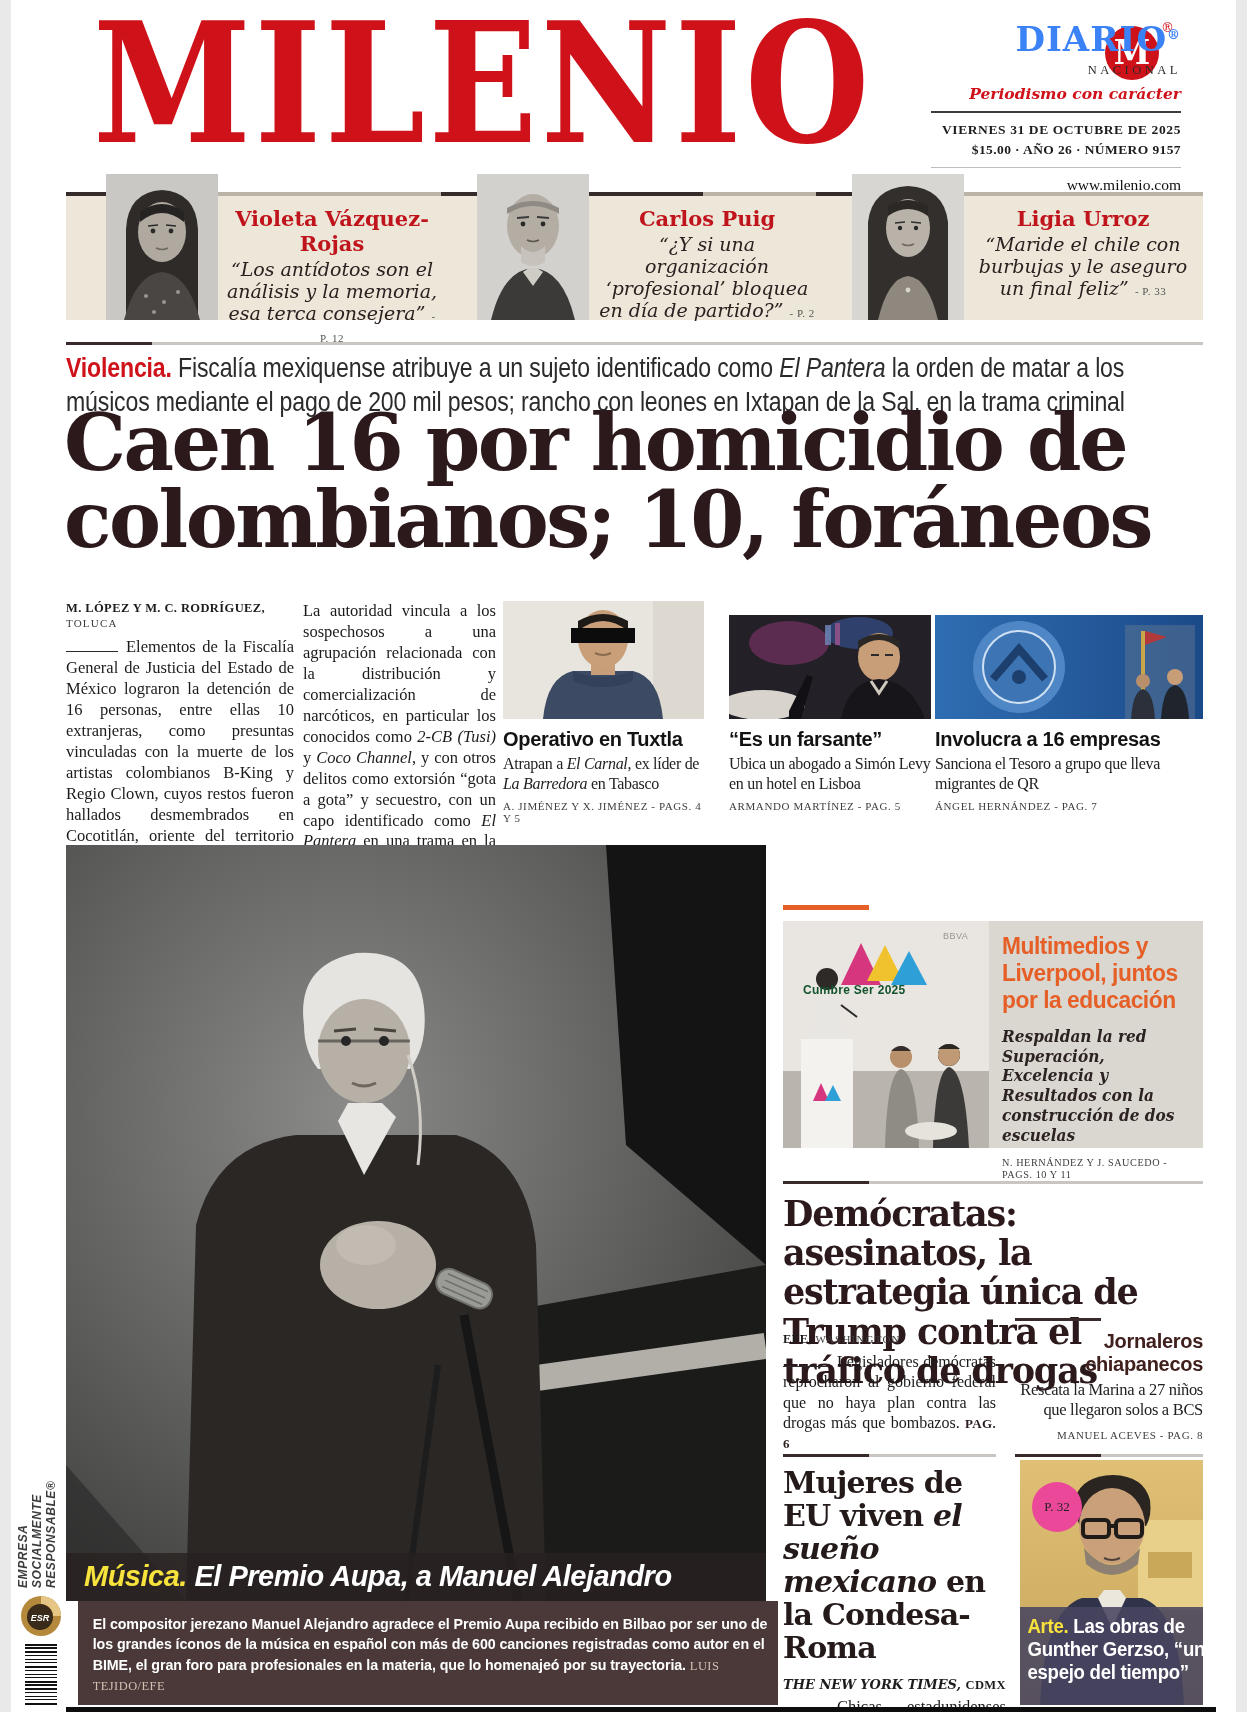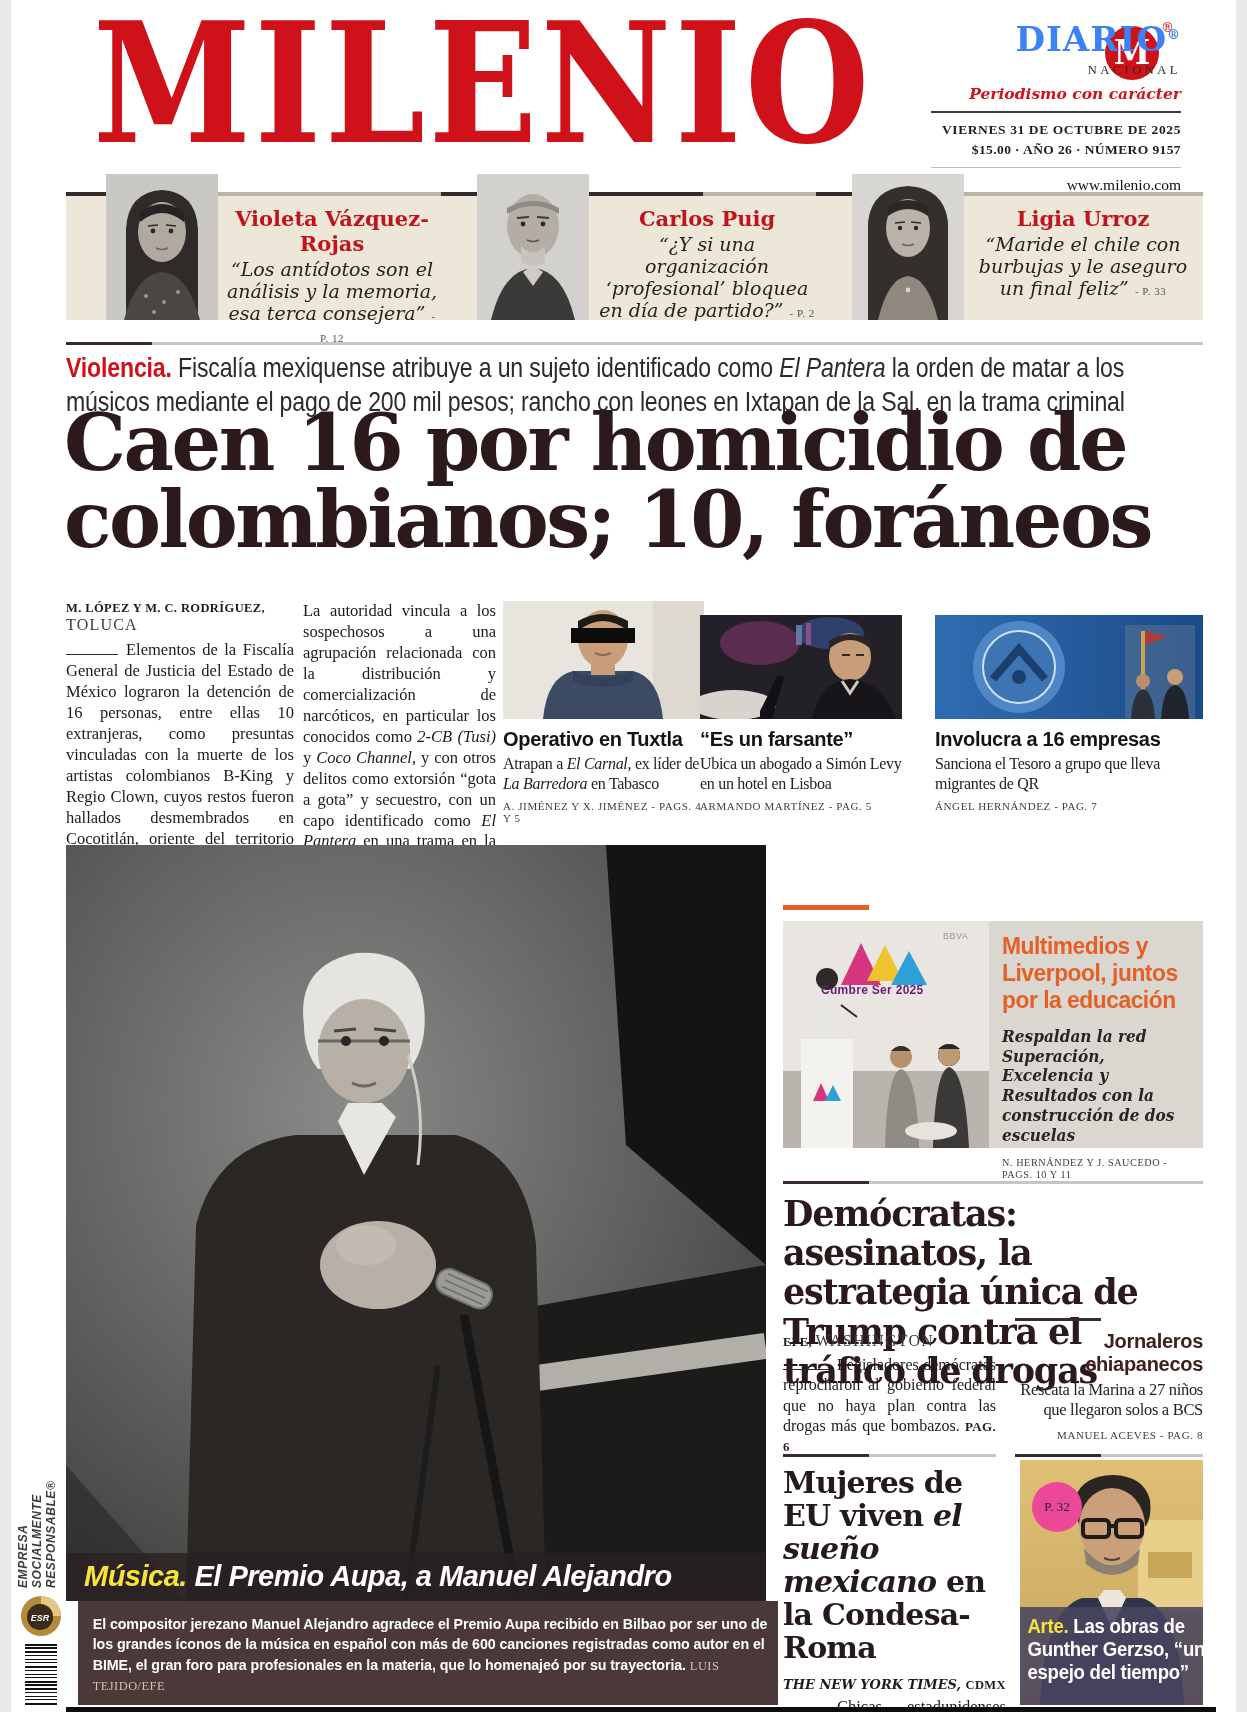--- a/index.html
+++ b/index.html
@@ -4,21 +4,21 @@
 <style>
   html,body{margin:0;padding:0;background:#e9e9e9;}
   .page{position:relative;width:1225px;height:1712px;background:#ffffff;margin:0 auto;overflow:hidden;
         font-family:"Liberation Sans",sans-serif;}
   .abs{position:absolute;}
   .serif{font-family:"DejaVu Serif","Liberation Serif",serif;}
   .lserif{font-family:"Liberation Serif",serif;}
   .just{text-align:justify;}
   .body-txt{font-family:"Liberation Serif",serif;font-size:16.5px;line-height:1.27;color:#1d1a1a;}
   .byline{font-family:"Liberation Serif",serif;font-size:12.5px;letter-spacing:.4px;color:#1c1c1c;font-weight:bold;}
-  .byline .place{font-weight:normal;font-size:16px;letter-spacing:1.2px;color:#3c3c3c;}
+  .byline .place{font-weight:normal;font-size:11px;letter-spacing:1.2px;color:#3c3c3c;}
   .credit{font-family:"Liberation Serif",serif;font-size:11px;letter-spacing:.6px;color:#3e3e3e;}
   .blank{display:inline-block;width:52px;height:5px;border-bottom:1.4px solid #2b2b2b;margin-right:8px;}
   .brief-title{font-family:"Liberation Sans",sans-serif;font-weight:bold;font-size:20px;letter-spacing:-.3px;color:#131313;}
   .brief-deck{font-family:"Liberation Serif",serif;font-size:16px;letter-spacing:-.3px;line-height:1.22;color:#222;margin-top:3px;}
   .pageref{font-weight:bold;font-size:13px;letter-spacing:.3px;}
   .cell{position:relative;flex:1;}
   .col-name{font-family:"DejaVu Serif",serif;font-weight:bold;font-size:21px;color:#c0141c;}
   .col-quote{font-family:"DejaVu Serif",serif;font-style:italic;font-size:19px;line-height:1.16;color:#2a2020;margin-top:2px;}
   .col-page{font-family:"Liberation Serif",serif;font-style:normal;font-size:11px;letter-spacing:.5px;color:#555;}
   .rule-mix{height:3px;background:linear-gradient(90deg,#382a2a 0 86px,#c9c5c0 86px 100%);}
@@ -152,21 +152,21 @@
         <rect x="68" y="27" width="64" height="15" fill="#0c0c0c"></rect>
         <path d="M92 52 Q100 56 108 52" stroke="#8a6a4e" stroke-width="2" fill="none"></path>
         <path d="M70 70 Q100 82 130 70 L130 80 Q100 92 70 80 Z" fill="#33415a"></path>
       </svg>
     </div>
     <div class="brief-title" style="margin-top:9px;">Operativo en Tuxtla</div>
     <div class="brief-deck"><span>Atrapan a </span><i>El Carnal</i><span>, ex líder de </span><i>La Barredora</i><span> en Tabasco</span></div>
     <div class="credit" style="margin-top:7px;">A. JIMÉNEZ Y X. JIMÉNEZ - PAGS. 4 Y 5</div>
   </div>
 
-  <div class="abs" style="left:689px;top:601px;width:202px;">
+  <div class="abs" style="left:718px;top:601px;width:202px;">
     <div style="width:202px;height:104px;overflow:hidden;margin-top:14px;">
       <svg width="202" height="104" viewBox="0 0 202 104">
         <rect width="202" height="104" fill="#232028"></rect>
         <ellipse cx="60" cy="28" rx="40" ry="22" fill="#a23b80" opacity=".45"></ellipse>
         <ellipse cx="130" cy="18" rx="34" ry="16" fill="#3a5fae" opacity=".5"></ellipse>
         <rect x="96" y="10" width="6" height="20" fill="#6f86b8" opacity=".8"></rect>
         <rect x="106" y="8" width="5" height="22" fill="#a0528e" opacity=".8"></rect>
         <ellipse cx="34" cy="90" rx="42" ry="15" fill="#d8d4cd"></ellipse>
         <path d="M60 96 L78 60 L84 62 L72 104 L60 104 Z" fill="#121014"></path>
         <ellipse cx="150" cy="42" rx="21" ry="24" fill="#c79e77"></ellipse>
@@ -277,21 +277,21 @@
         <path d="M102 227 Q104 152 118 148 Q134 152 136 227 Z" fill="#8f8b85"></path>
         <circle cx="118" cy="136" r="11" fill="#c2997322"></circle>
         <circle cx="118" cy="136" r="11" fill="#b9906c"></circle>
         <path d="M108 130 Q118 120 128 130" fill="#332e2b"></path>
         <path d="M150 227 Q152 150 166 146 Q182 150 186 227 Z" fill="#3c3a38"></path>
         <circle cx="166" cy="134" r="11" fill="#c09а74"></circle>
         <circle cx="166" cy="134" r="11" fill="#c09a74"></circle>
         <path d="M155 128 Q166 118 177 128" fill="#2a2622"></path>
         <ellipse cx="148" cy="210" rx="26" ry="9" fill="#e6e3dd"></ellipse>
       </svg>
-      <span class="abs" style="left:38px;top:62px;font-size:12px;font-weight:bold;color:#701a75;letter-spacing:.3px;">Cumbre Ser 2025</span>
+      <span class="abs" style="left:20px;top:62px;font-size:12px;font-weight:bold;color:#14532d;letter-spacing:.3px;">Cumbre Ser 2025</span>
       <span class="abs" style="left:160px;top:10px;font-size:9px;color:#9a968f;letter-spacing:.5px;">BBVA</span>
     </div>
     <div style="position:absolute;left:219px;top:12px;width:206px;transform:scaleX(.93);transform-origin:0 0;">
       <div style="font-weight:bold;font-size:24.5px;line-height:1.1;letter-spacing:-.5px;color:#e55f27;">Multimedios y Liverpool, juntos por la educación</div>
       <div style="margin-top:13px;font-family:'DejaVu Serif',serif;font-weight:bold;font-style:italic;font-size:16.5px;line-height:1.2;color:#2c2222;">Respaldan la red Superación, Excelencia y Resultados con la construcción de dos escuelas</div>
       <div class="credit" style="margin-top:10px;">N. HERNÁNDEZ Y J. SAUCEDO - PAGS. 10 Y 11</div>
     </div>
   </div>
 
   <div class="abs rule-mix" style="left:772px;top:1181px;width:420px;"></div>

